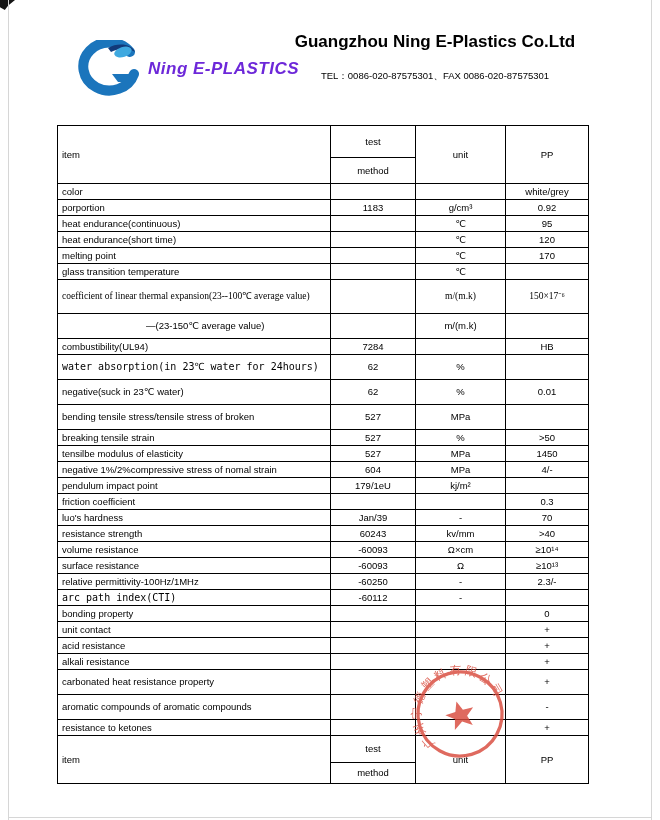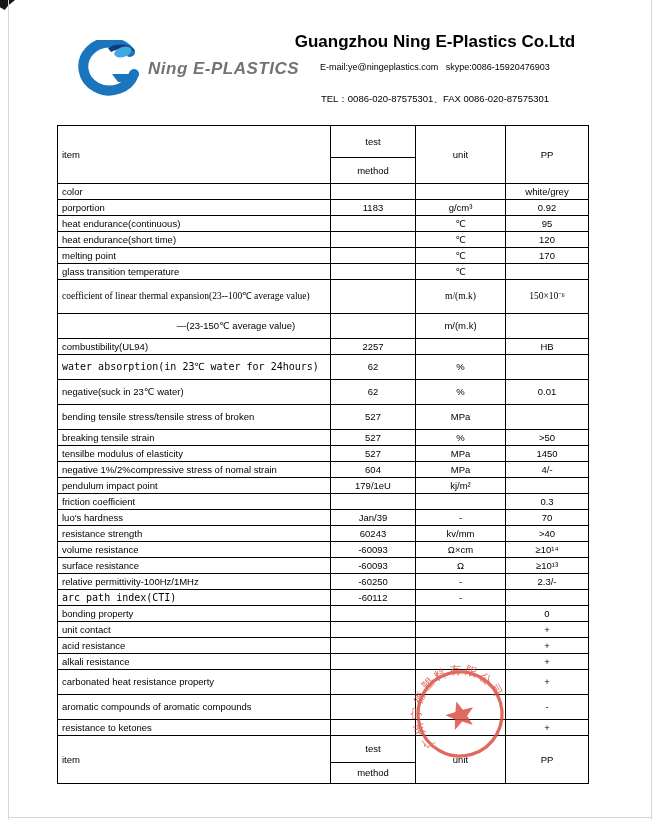--- a/index.html
+++ b/index.html
@@ -7,38 +7,38 @@
   .edge{position:absolute;background:#d6d6d6;}
   .edge-left{left:8px;top:0;width:1px;height:820px;}
   .edge-right{left:651px;top:0;width:1px;height:820px;}
   .edge-bottom{left:8px;top:817px;width:643px;height:1px;}
   .corner-mark{position:absolute;left:0;top:0;width:15px;height:10px;background:#151515;
     clip-path:polygon(0 0,100% 0,55% 55%,32% 100%,0 72%);}
 
   
   .hdr{position:absolute;left:0;top:0;width:660px;height:118px;}
   .logo{position:absolute;left:78px;top:40px;display:flex;align-items:center;}
-  .logo-text{margin-left:8px;font-size:17px;font-weight:bold;font-style:italic;color:#737373;letter-spacing:0.5px;}
+  .logo-text{margin-left:8px;font-size:17px;font-weight:bold;font-style:italic;color:#6d28d9;letter-spacing:0.5px;}
   .hdr-text{position:absolute;left:235px;top:32px;width:400px;text-align:center;color:#000;}
   .company-name{font-size:17px;font-weight:bold;margin-bottom:8px;}
   .hdr-line{font-size:9px;line-height:15px;white-space:pre;}
   .hdr-line.phone{font-size:9.5px;margin-top:16px;}
 
   
   .spec-table{position:absolute;left:57px;top:125px;width:531px;border-collapse:collapse;table-layout:fixed;}
   .spec-table td{border:1px solid #000;font-size:9.5px;line-height:1.18;padding:1px 4px;color:#000;
     overflow:hidden;vertical-align:middle;}
   .spec-table tr{height:16px;}
   td.c-item{text-align:left;}
   td.c-method,td.c-unit,td.c-pp{text-align:center;}
   thead tr.h1{height:32px;} thead tr.h2{height:26px;}
   tfoot tr.h1{height:27px;} tfoot tr.h2{height:21px;}
   tr.tall{height:25px;}
   tr.tall2{height:34px;font-family:Liberation Serif, serif;}
-  tr.indent td.c-item{padding-left:88px;text-align:center;}
+  tr.indent td.c-item{padding-left:88px;}
   tr.mono td.c-item{font-family:"DejaVu Sans Mono",monospace;font-size:10px;}
 
   
   .stamp{position:absolute;left:404px;top:658px;transform:rotate(-16deg);opacity:0.82;}
 
   .logo-icon{display:block;}
 </style>
 </head>
 <body>
 
@@ -54,21 +54,20 @@
       <svg class="logo-icon" width="62" height="58" viewBox="0 0 62 58">
         <path d="M52 12 A26 24 0 1 0 56 34" fill="none" stroke="#1b75bc" stroke-width="10" stroke-linecap="round"></path>
         <path d="M30 8 C40 2 54 4 57 12 C52 8 40 8 33 12 Z" fill="#123a7a"></path>
         <ellipse cx="45" cy="12" rx="9" ry="5" fill="#3fa9e0" transform="rotate(-18 45 12)"></ellipse>
         <path d="M34 34 L56 34 L56 42 L40 42 Z" fill="#1b75bc"></path>
       </svg>
       <span class="logo-text">Ning E-PLASTICS</span>
     </div>
     <div class="hdr-text">
       <div class="company-name">Guangzhou Ning E-Plastics Co.Ltd</div>
-      <div class="hdr-line">E-mail:ye@ningeplastics.com   skype:0086-15920476903</div>
       <div class="hdr-line phone">TEL：0086-020-87575301、FAX 0086-020-87575301</div>
     </div>
   </div>
 
   <table class="spec-table">
     <colgroup>
       <col style="width:273px">
         <col style="width:85px">
         <col style="width:90px">
         <col style="width:83px">
@@ -118,31 +117,31 @@
         <tr>
           <td class="c-item">glass transition temperature</td>
           <td class="c-method"></td>
           <td class="c-unit">℃</td>
           <td class="c-pp"></td>
         </tr>
         <tr class="tall2">
           <td class="c-item">coefficient of linear thermal expansion(23--100℃ average value)</td>
           <td class="c-method"></td>
           <td class="c-unit">m/(m.k)</td>
-          <td class="c-pp">150×10⁻⁶</td>
+          <td class="c-pp">150×17⁻⁶</td>
         </tr>
         <tr class="indent tall">
           <td class="c-item">—(23-150℃ average value)</td>
           <td class="c-method"></td>
           <td class="c-unit">m/(m.k)</td>
           <td class="c-pp"></td>
         </tr>
         <tr>
           <td class="c-item">combustibility(UL94)</td>
-          <td class="c-method">2257</td>
+          <td class="c-method">7284</td>
           <td class="c-unit"></td>
           <td class="c-pp">HB</td>
         </tr>
         <tr class="mono tall">
           <td class="c-item">water absorption(in 23℃ water for 24hours)</td>
           <td class="c-method">62</td>
           <td class="c-unit">%</td>
           <td class="c-pp"></td>
         </tr>
         <tr class="tall">

